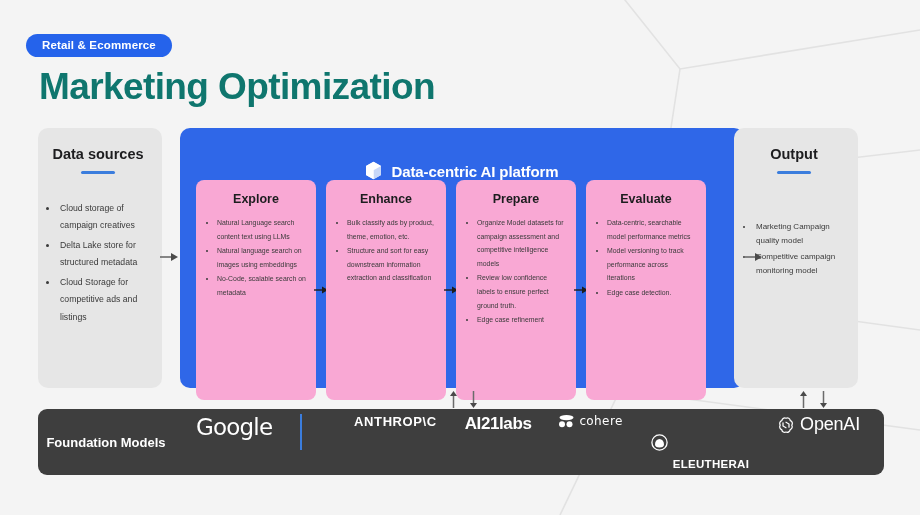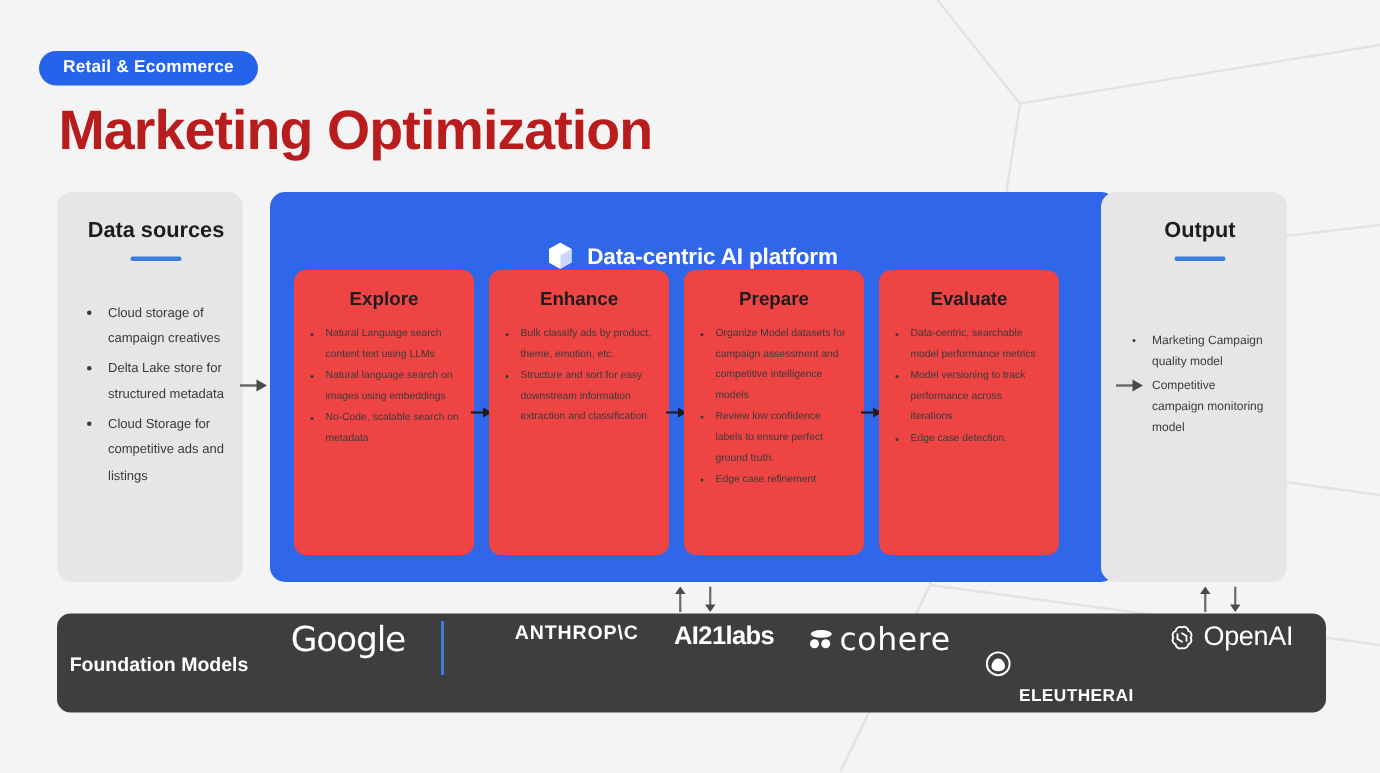--- a/index.html
+++ b/index.html
@@ -23,32 +23,32 @@
     background: #2563eb; color: #ffffff;
     border-radius: 20px;
     padding: 5px 16px 6px 16px;
     font-size: 11.5px; font-weight: bold;
     letter-spacing: .15px;
     z-index: 3;
   }
   .page-title {
     position: absolute; left: 39px; top: 66px;
     font-size: 37px; font-weight: bold;
-    color: #b91c1c; letter-spacing: -.6px;
+    color: #0f766e; letter-spacing: -.6px;
     z-index: 3;
   }
 
   
   .side-panel {
     position: absolute; top: 128px;
     width: 124px; height: 260px;
     background: #e6e6e6;
     border-radius: 10px;
     z-index: 2;
-    padding: 18px 12px 12px 20px;
+    padding: 18px 12px 12px 8px;
   }
   #panel-sources { left: 38px; }
   #panel-output  { left: 734px; }
   .side-title {
     text-align: center;
     font-size: 14.5px; font-weight: bold; color: #1d1d1f;
     margin-bottom: 9px;
   }
   .side-rule {
     width: 34px; height: 2.5px; background: #3b7ddd;
@@ -80,22 +80,22 @@
     color: #ffffff; font-size: 15px; font-weight: bold; letter-spacing: -.1px;
   }
   .cube-icon { display: block; }
 
   .cards {
     display: flex; gap: 10px;
     padding: 0 16px;
   }
   .card {
     position: relative;
-    width: 120px; height: 190px;
-    background: #ef4444;
+    width: 120px; height: 220px;
+    background: #f9a8d4;
     border-radius: 8px;
     padding: 12px 10px 10px 10px;
   }
   .card-title {
     text-align: center; font-size: 12.5px; font-weight: bold;
     color: #1d1d1f; margin-bottom: 10px;
   }
   .card-list { padding-left: 11px; }
   .card-list li {
     font-size: 6.9px; line-height: 13.6px; color: #3a3a3a;
@@ -136,21 +136,21 @@
   .fm-logos {
     flex: 1;
     display: flex; align-items: flex-start; justify-content: space-around;
     padding: 0 10px 0 16px;
   }
   .logo { color: #ffffff; display: flex; align-items: center; gap: 5px; white-space: nowrap; }
   .logo-google { font-size: 23px; letter-spacing: -.8px; font-family: "DejaVu Sans", sans-serif; }
   .logo-divider { width: 2px; height: 36px; background: #3b7ddd; }
   .logo-anthropic { font-size: 13px; font-weight: bold; letter-spacing: .6px; margin-left: 24px; }
   .logo-ai21 { font-size: 17px; font-weight: bold; letter-spacing: -.4px; }
-  .logo-cohere { font-size: 21px; letter-spacing: .4px; font-family: "DejaVu Sans", sans-serif; }
+  .logo-cohere { font-size: 12px; letter-spacing: .4px; font-family: "DejaVu Sans", sans-serif; }
   .logo-eleuther { font-size: 11.5px; font-weight: bold; letter-spacing: .3px; margin-top: 44px; }
   .logo-openai { font-size: 18px; letter-spacing: -.2px; }
   .fm-right {
     width: 124px; text-align: center;
     color: #ffffff; font-size: 12.5px; line-height: 17px;
     margin-right: 8px;
   }
 </style>
 </head>
 <body>

